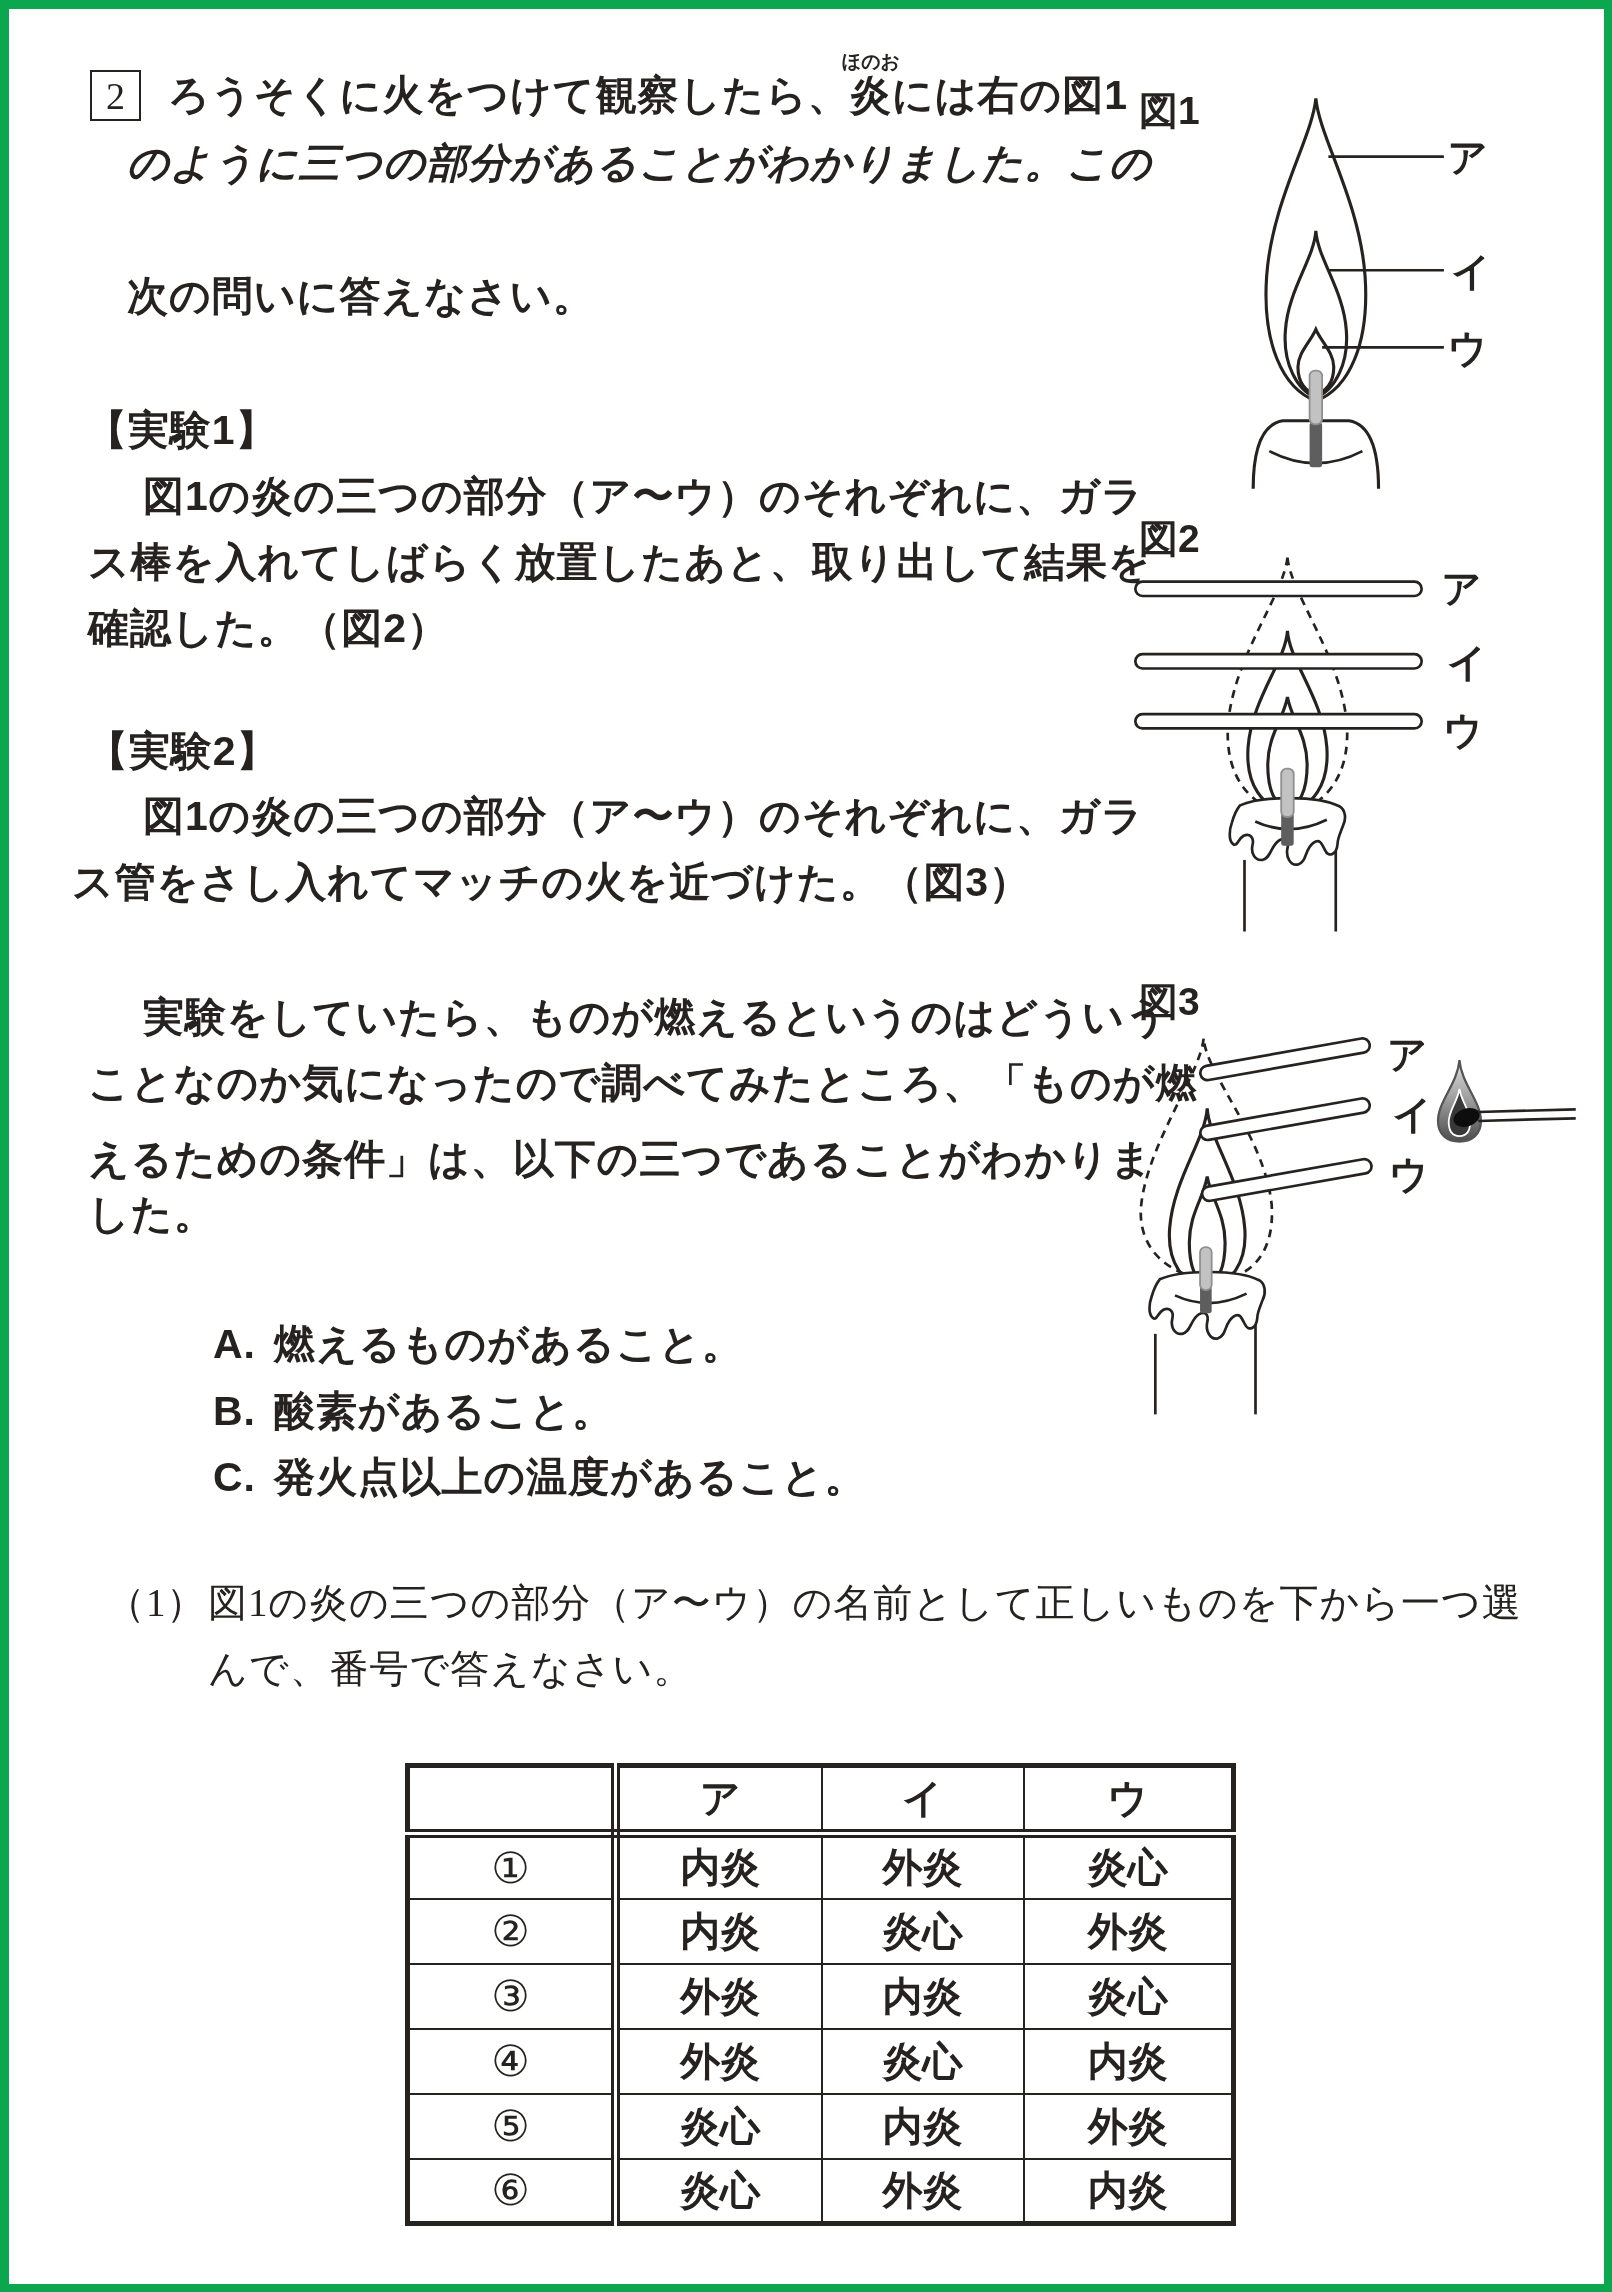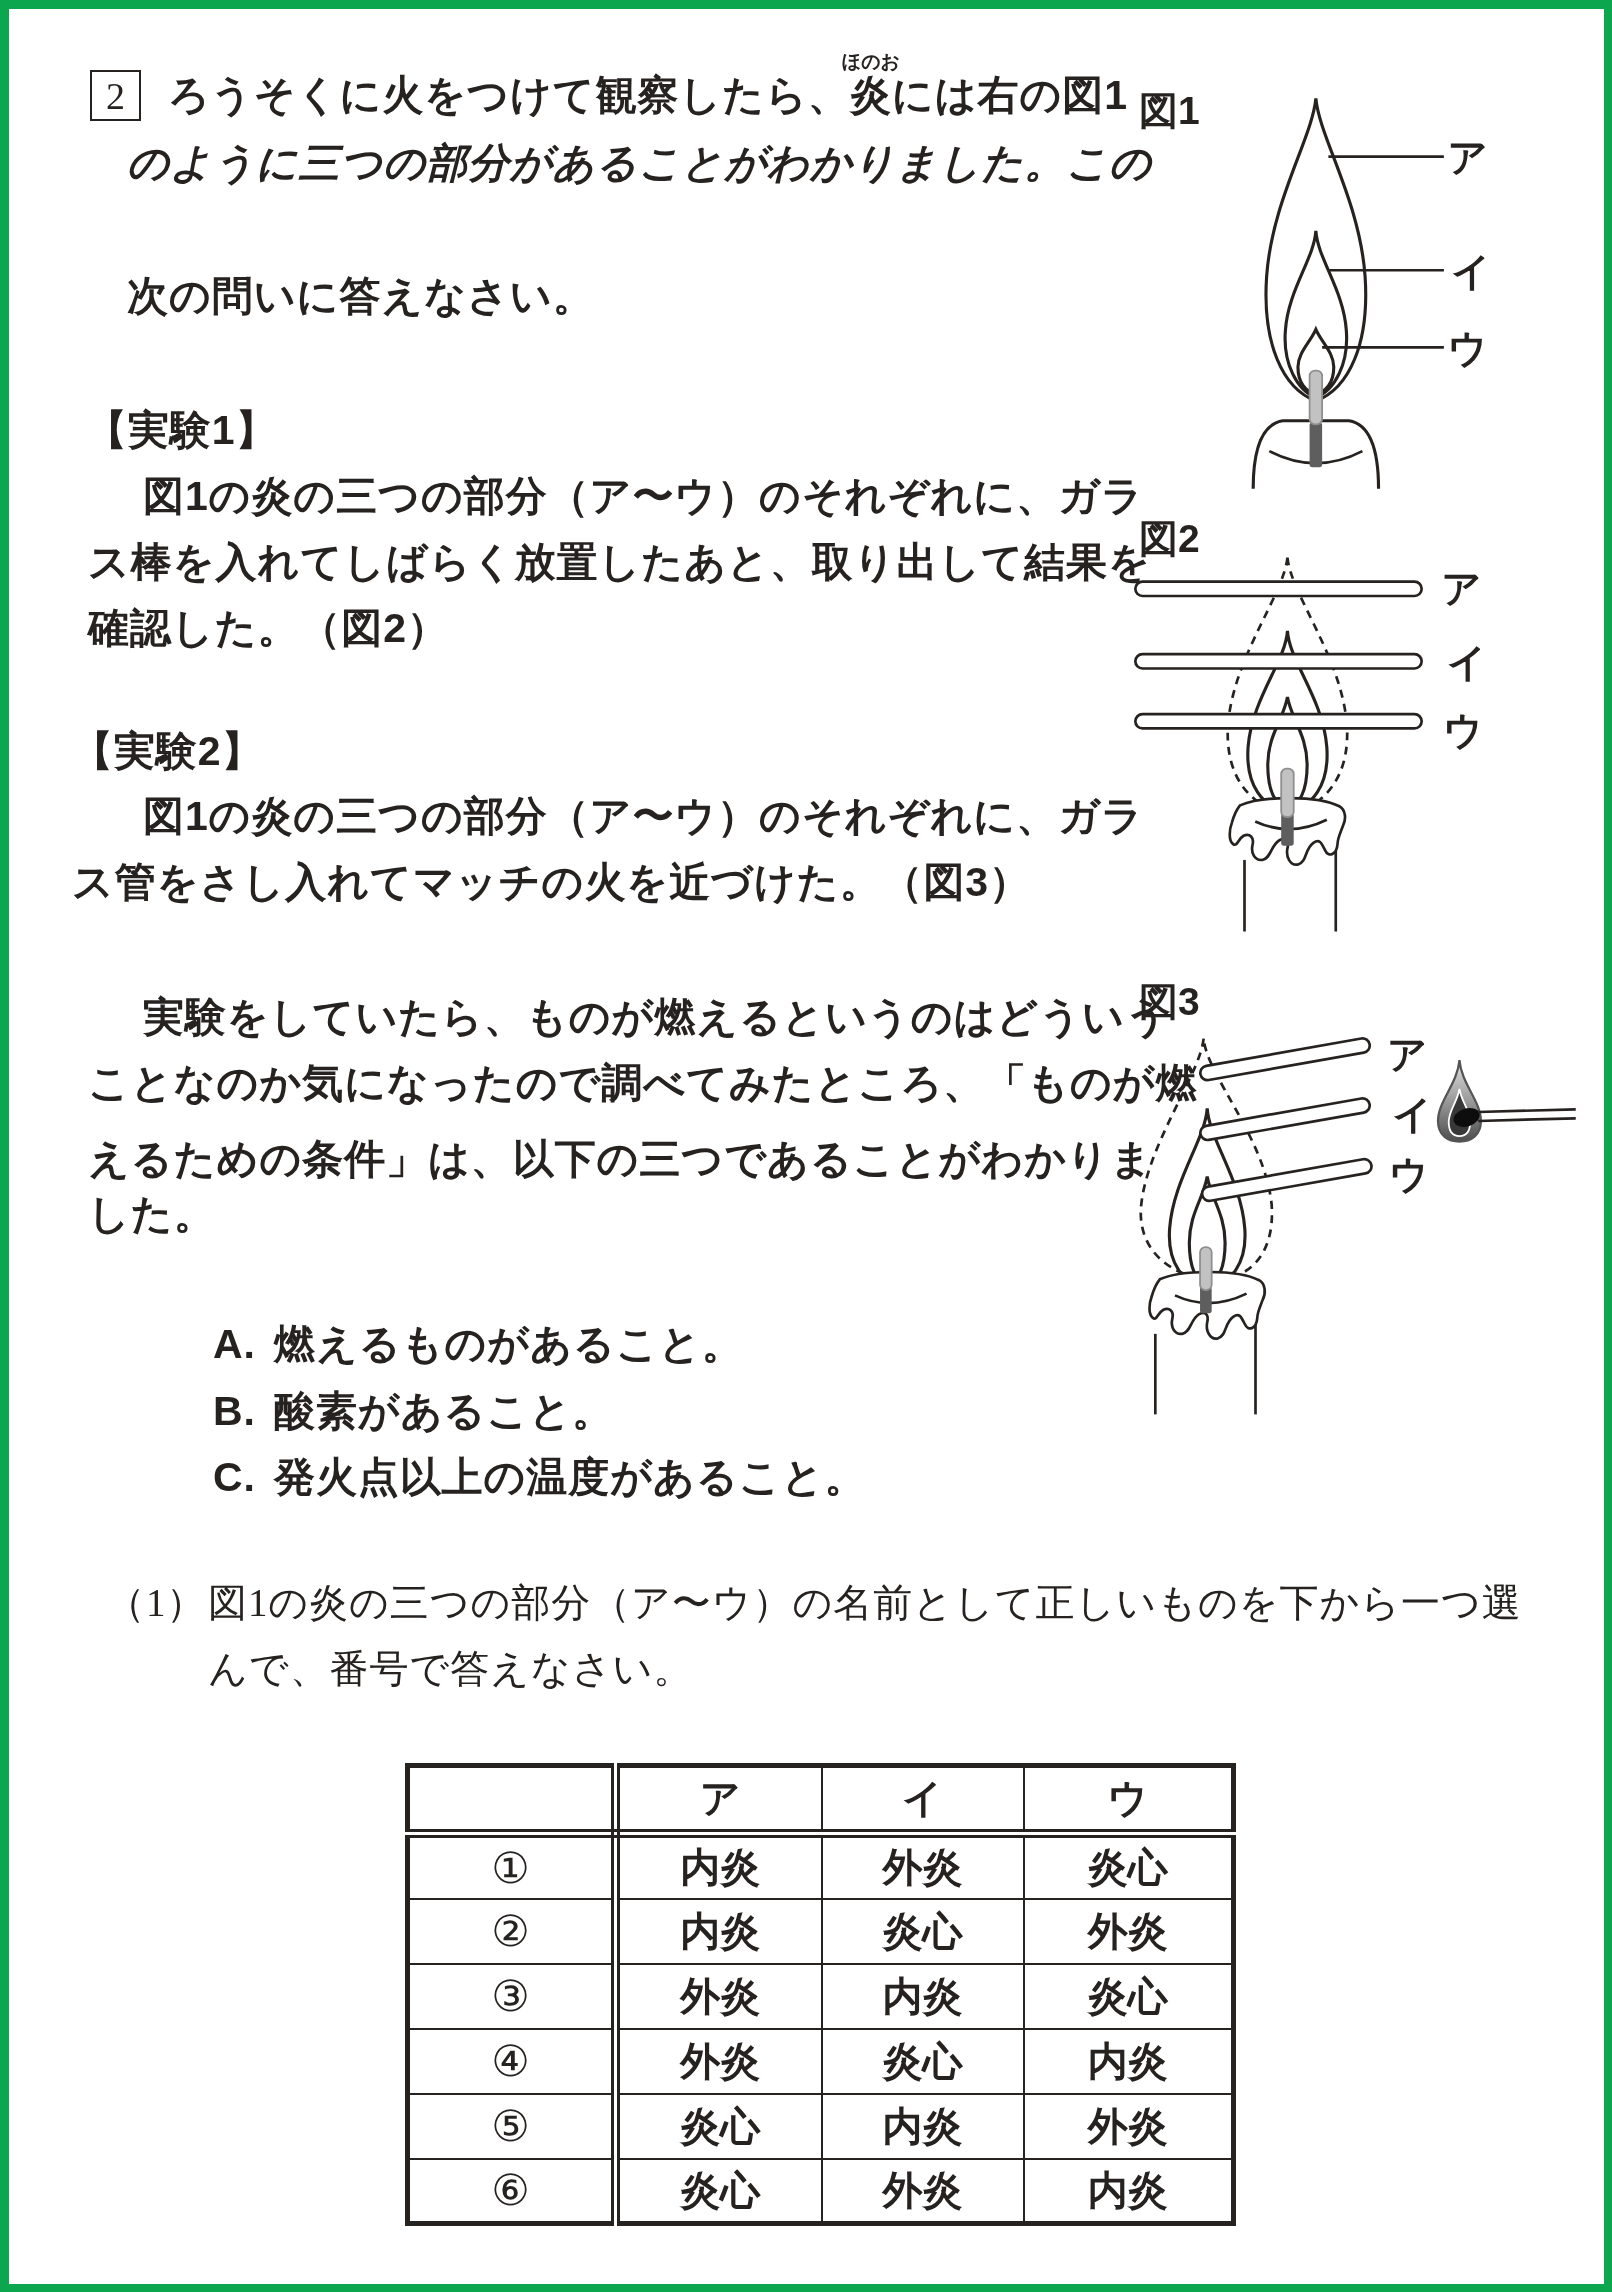--- a/index.html
+++ b/index.html
@@ -50,21 +50,21 @@
     <span>ろうそくに火をつけて観察したら、</span><span class="rubywrap"><span class="rt">ほのお</span><span>炎</span></span><span>には右の図1</span>
   </div>
   <div class="abs g" style="left:118px;top:134px;font-style:italic;">のように三つの部分があることがわかりました。この</div>
   <div class="abs g" style="left:118px;top:267px;">次の問いに答えなさい。</div>
 
   <div class="abs gb" style="left:77px;top:401px;">【実験1】</div>
   <div class="abs g" style="left:134px;top:467px;">図1の炎の三つの部分（ア〜ウ）のそれぞれに、ガラ</div>
   <div class="abs g" style="left:79px;top:533px;">ス棒を入れてしばらく放置したあと、取り出して結果を</div>
   <div class="abs g" style="left:79px;top:599px;">確認した。（図2）</div>
 
-  <div class="abs gb" style="left:63px;top:722px;">【実験2】</div>
+  <div class="abs gb" style="left:78px;top:722px;">【実験2】</div>
   <div class="abs g" style="left:134px;top:787px;">図1の炎の三つの部分（ア〜ウ）のそれぞれに、ガラ</div>
   <div class="abs g" style="left:63px;top:853px;text-align:right;">ス管をさし入れてマッチの火を近づけた。（図3）</div>
 
   <div class="abs g" style="left:134px;top:988px;">実験をしていたら、ものが燃えるというのはどういう</div>
   <div class="abs g" style="left:79px;top:1054px;">ことなのか気になったので調べてみたところ、「ものが燃</div>
   <div class="abs g" style="left:79px;top:1119px;margin-top:11px;">えるための条件」は、以下の三つであることがわかりま</div>
   <div class="abs g" style="left:79px;top:1185px;">した。</div>
 
   <div class="abs gb" style="left:204px;top:1315px;">A.</div>
   <div class="abs g" style="left:265px;top:1315px;">燃えるものがあること。</div>

